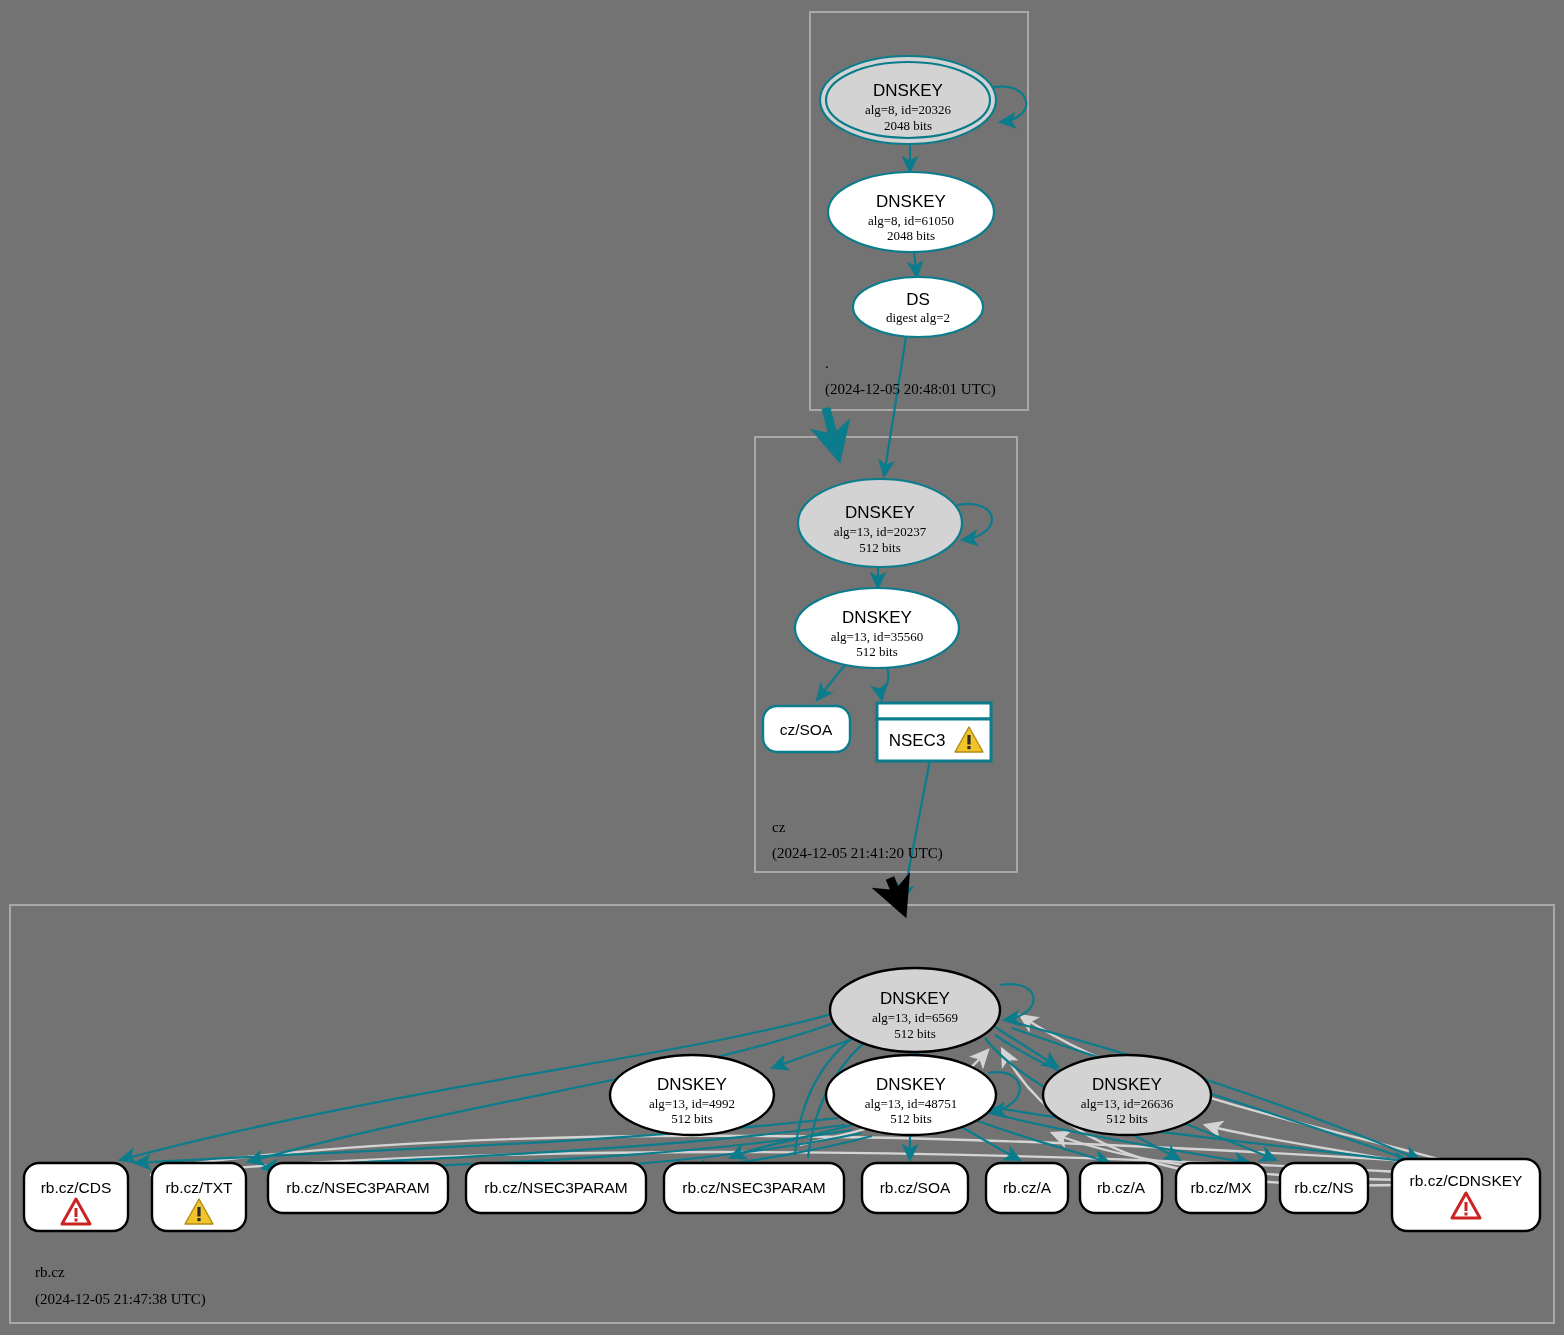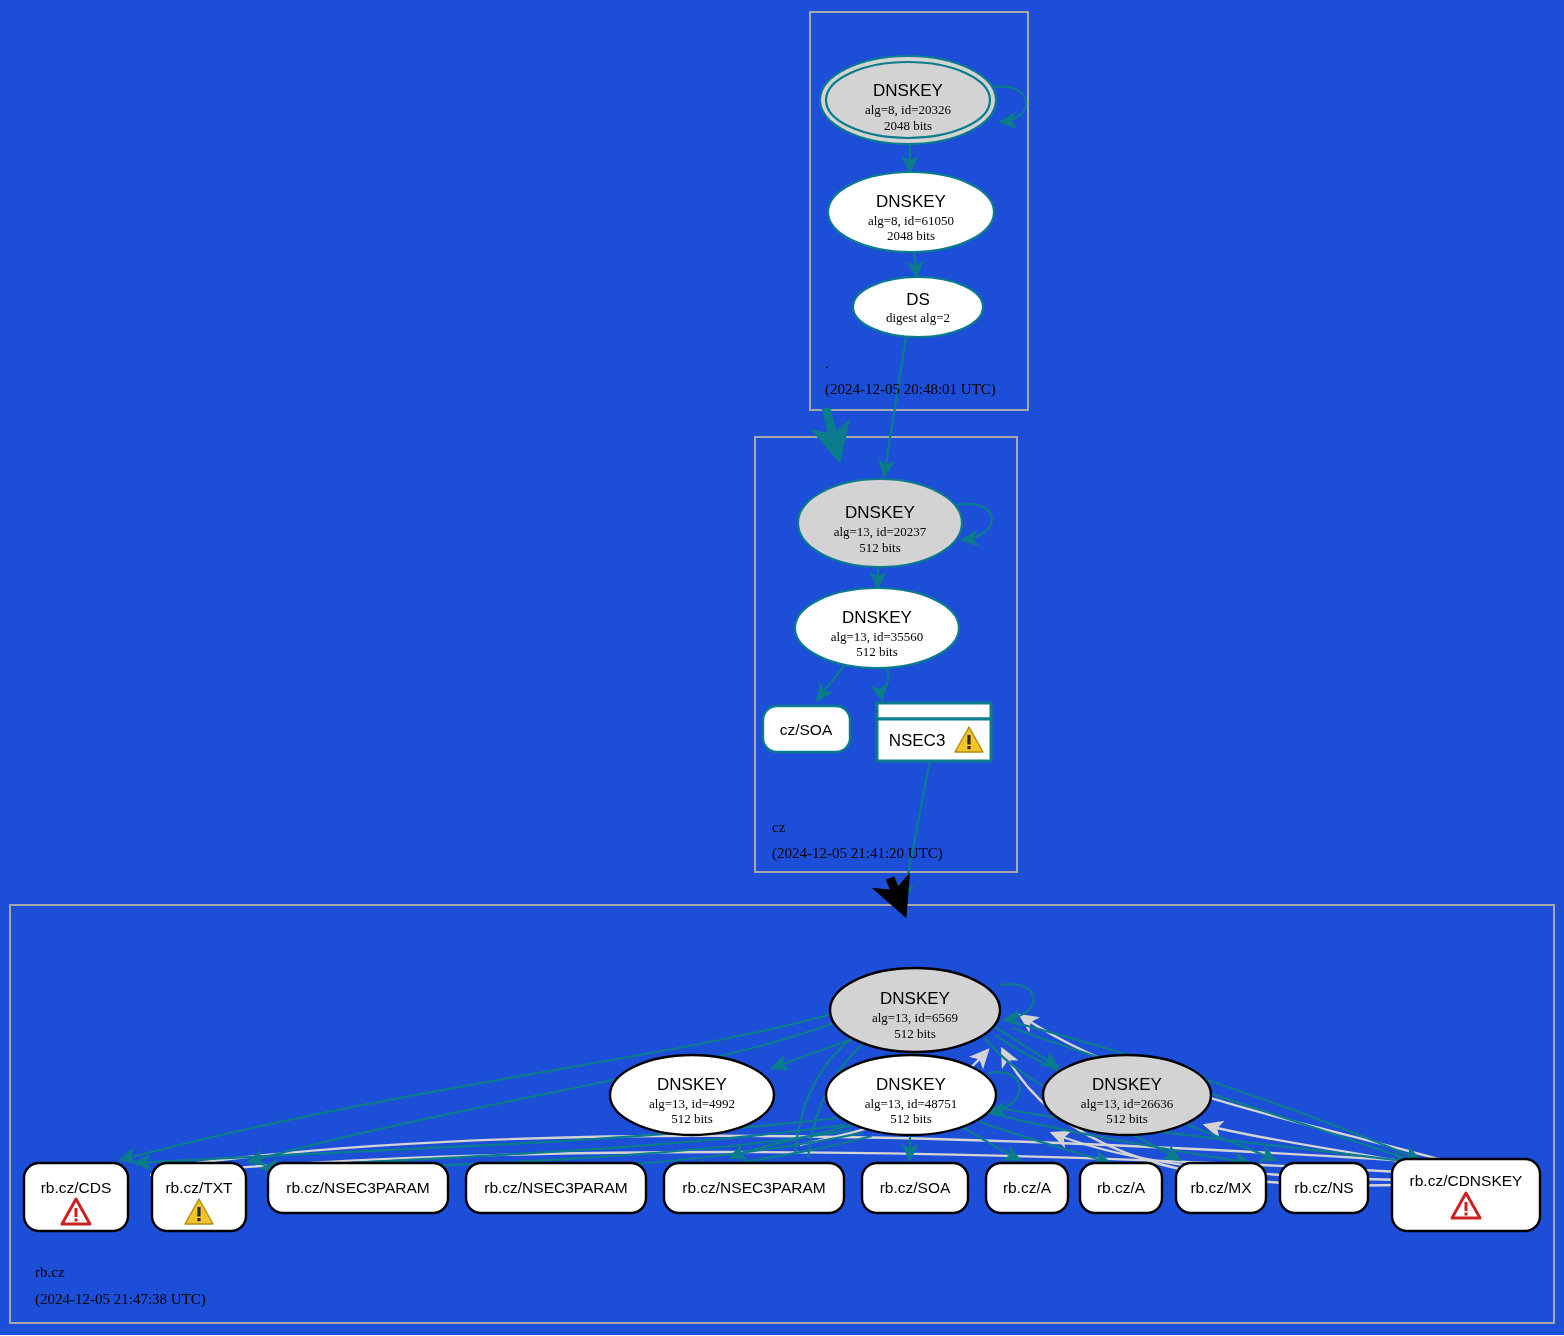--- a/index.html
+++ b/index.html
@@ -1,17 +1,17 @@
 <!DOCTYPE html>
 <html><head>
 <meta charset="utf-8">
 <style>
   html,body{margin:0;padding:0;background:#ffffff;}
   body{font-family:"Liberation Serif",serif;}
-  #stage{position:relative;width:1564px;height:1335px;background:#1d4ed8;overflow:hidden;}
+  #stage{position:relative;width:1564px;height:1335px;background:#737373;overflow:hidden;}
   svg{position:absolute;left:0;top:0;width:1564px;height:1336px;}
   .zone-box{fill:none;stroke:#a8a8a8;stroke-width:2;}
   .edge{fill:none;stroke:#0a7c8c;stroke-width:2.2;}
   .edge-thick{fill:none;stroke:#0a7c8c;stroke-width:9;}
   .edge-gray{fill:none;stroke:#d4d4d4;stroke-width:2.4;}
   .edge-black{fill:none;stroke:#000000;stroke-width:9;}
   .node-oval-teal{fill:#ffffff;stroke:#0a7c8c;stroke-width:2.2;}
   .node-oval-teal-fill{fill:#d3d3d3;stroke:#0a7c8c;stroke-width:2.2;}
   .node-oval-black{fill:#ffffff;stroke:#000000;stroke-width:2.4;}
   .node-oval-black-fill{fill:#d3d3d3;stroke:#000000;stroke-width:2.4;}

